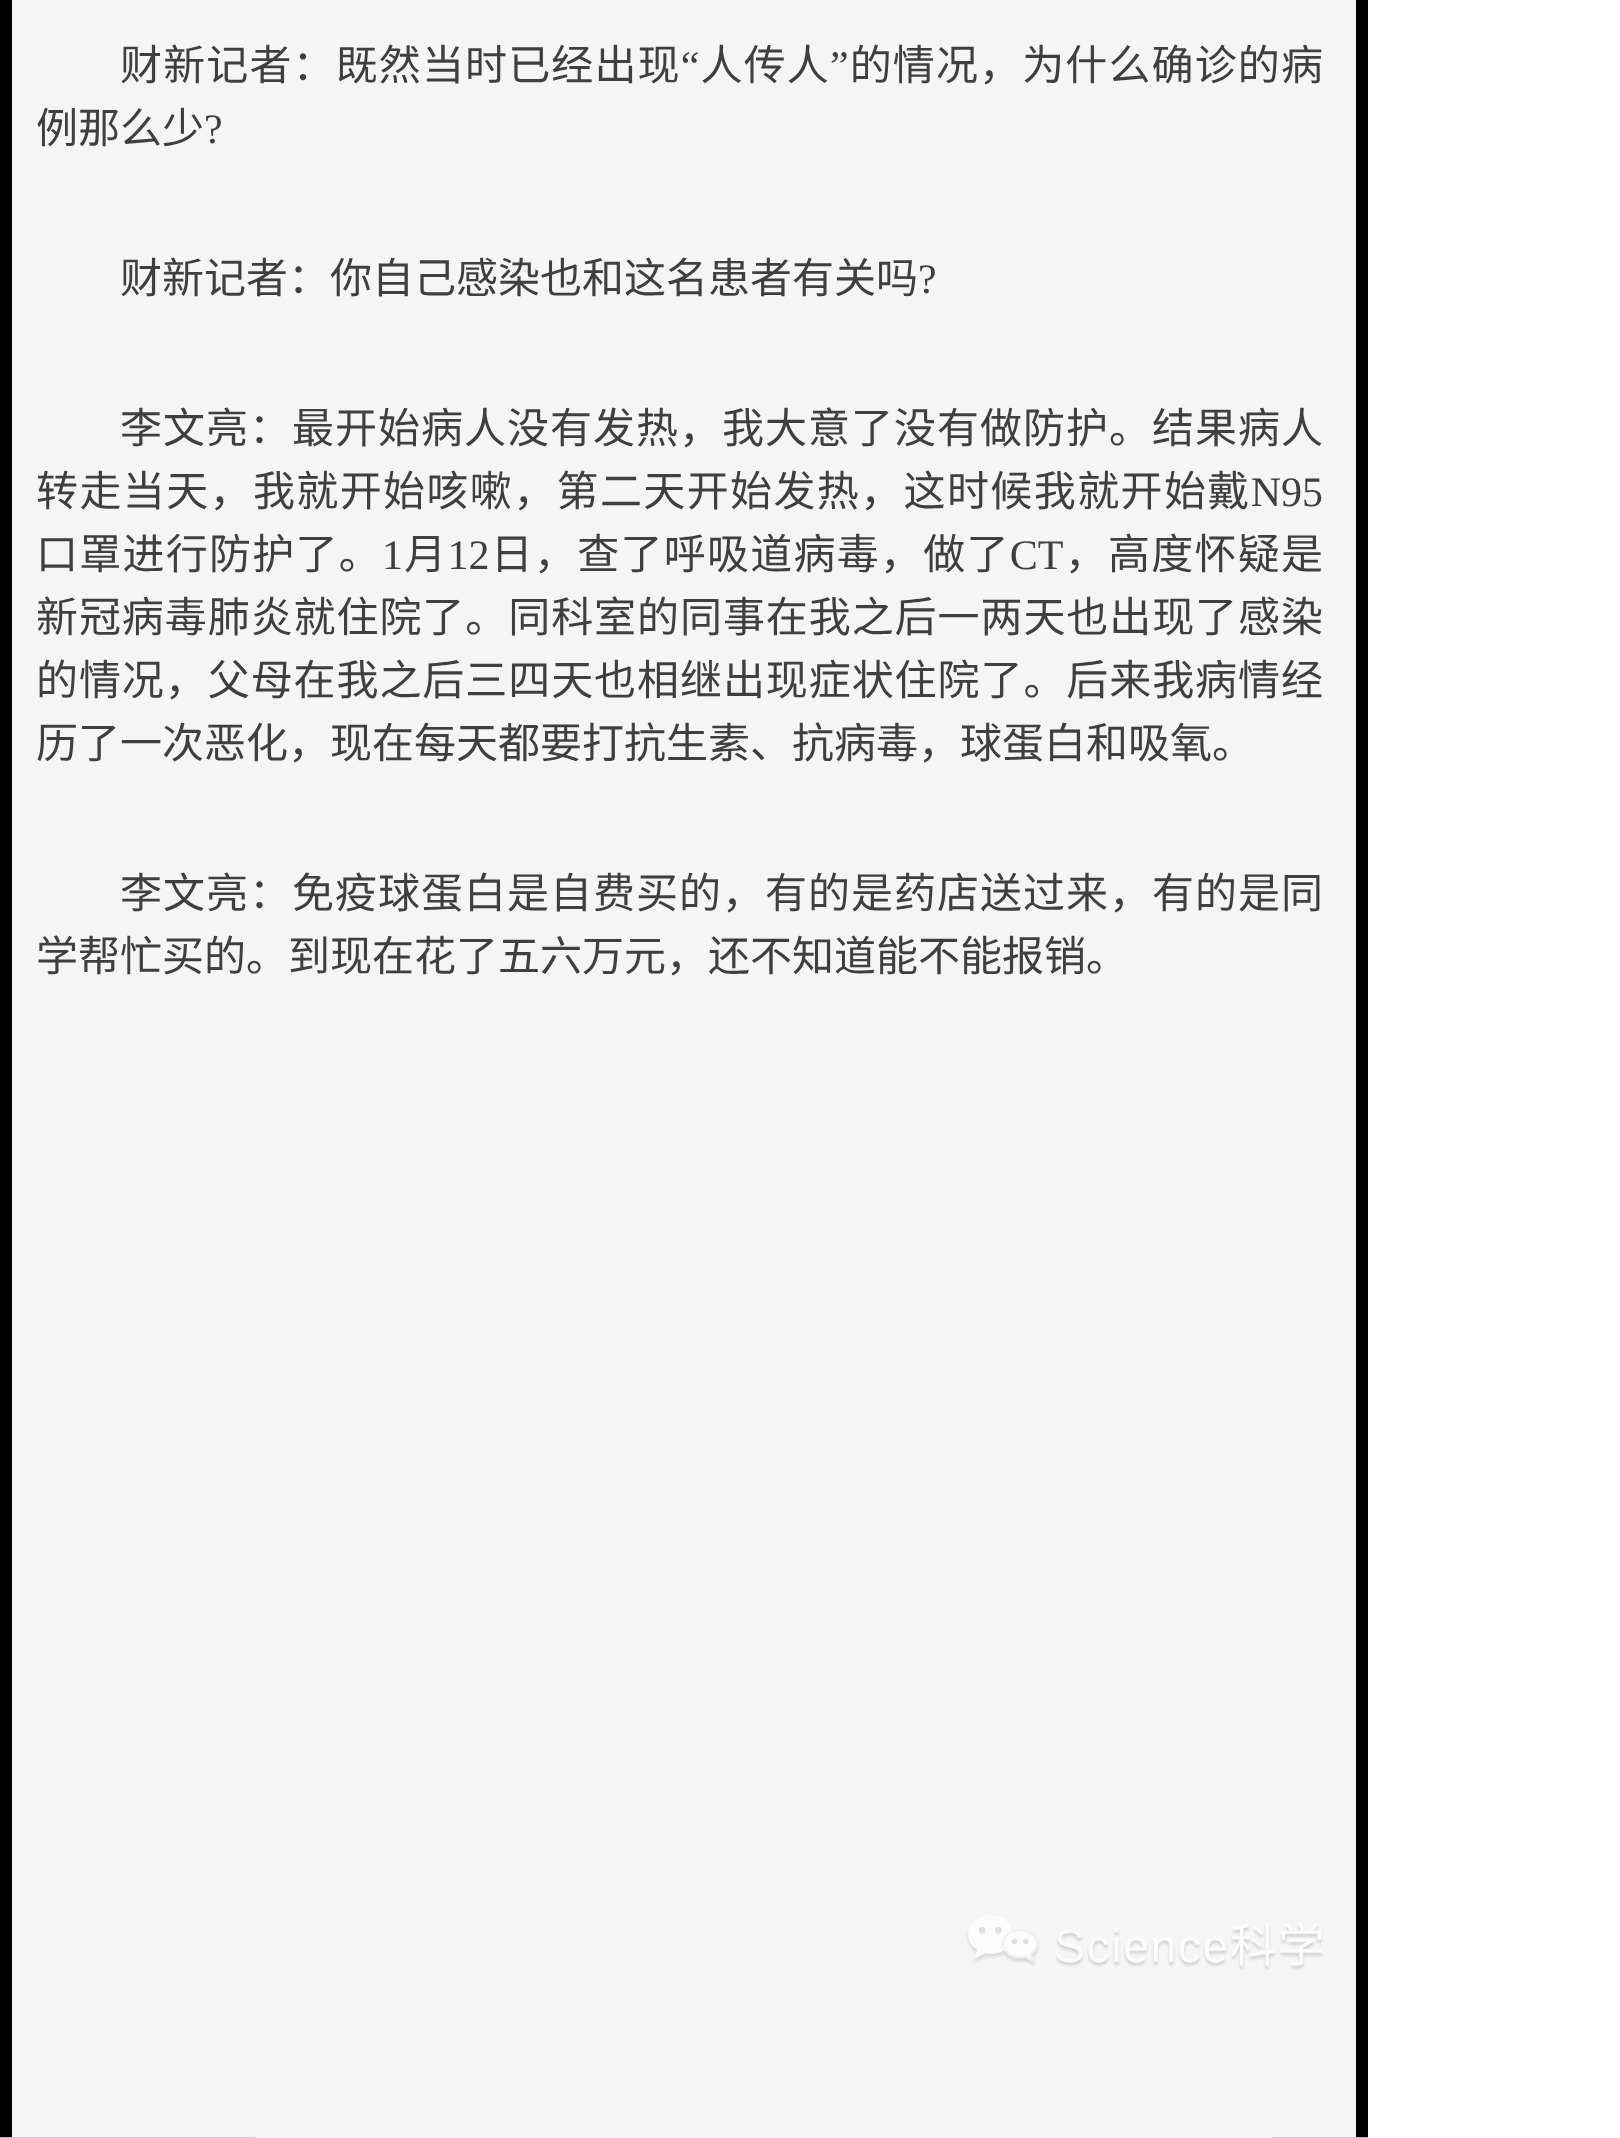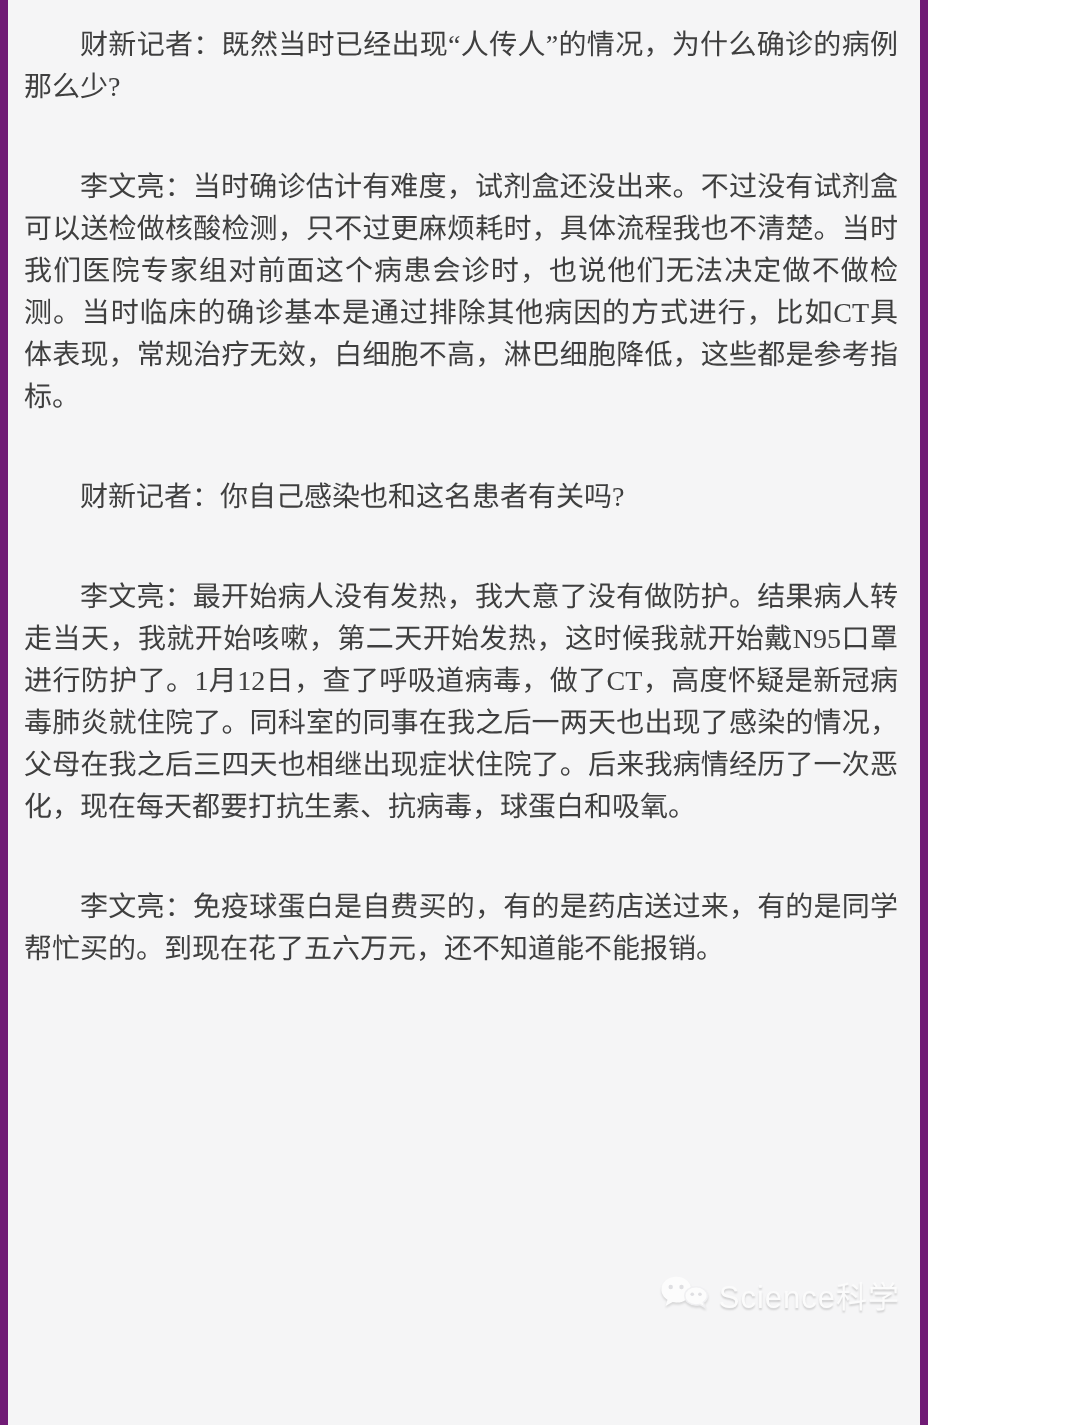--- a/index.html
+++ b/index.html
@@ -7,22 +7,21 @@
     padding: 0;
     width: 1080px;
     height: 1425px;
     overflow: hidden;
     background: #ffffff;
   }
   .page {
     position: relative;
     width: 912px;
     height: 1425px;
-    background: #701a75;
-    padding-left: 16px;
+    background: #000000;
   }
   .article-panel {
     position: absolute;
     left: 8px;
     right: 8px;
     top: 0;
     bottom: 0;
     background: #f5f5f6;
     padding: 24px 22px 0 16px;
     box-sizing: border-box;
@@ -64,21 +63,20 @@
     white-space: nowrap;
   }
 </style>
 </head>
 <body>
 
 <div class="page">
   <div class="article-panel">
 
     <p class="para">财新记者：既然当时已经出现“人传人”的情况，为什么确诊的病例那么少?</p>
-    <p class="para">李文亮：当时确诊估计有难度，试剂盒还没出来。不过没有试剂盒可以送检做核酸检测，只不过更麻烦耗时，具体流程我也不清楚。当时我们医院专家组对前面这个病患会诊时，也说他们无法决定做不做检测。当时临床的确诊基本是通过排除其他病因的方式进行，比如CT具体表现，常规治疗无效，白细胞不高，淋巴细胞降低，这些都是参考指标。</p>
     <p class="para">财新记者：你自己感染也和这名患者有关吗?</p>
     <p class="para">李文亮：最开始病人没有发热，我大意了没有做防护。结果病人转走当天，我就开始咳嗽，第二天开始发热，这时候我就开始戴N95口罩进行防护了。1月12日，查了呼吸道病毒，做了CT，高度怀疑是新冠病毒肺炎就住院了。同科室的同事在我之后一两天也出现了感染的情况，父母在我之后三四天也相继出现症状住院了。后来我病情经历了一次恶化，现在每天都要打抗生素、抗病毒，球蛋白和吸氧。</p>
     <p class="para">李文亮：免疫球蛋白是自费买的，有的是药店送过来，有的是同学帮忙买的。到现在花了五六万元，还不知道能不能报销。</p>
 
   </div>
 
   <div class="watermark">
     <span class="wm-icon">
       <svg width="50" height="42" viewBox="0 0 52 42" xmlns="http://www.w3.org/2000/svg">
 

